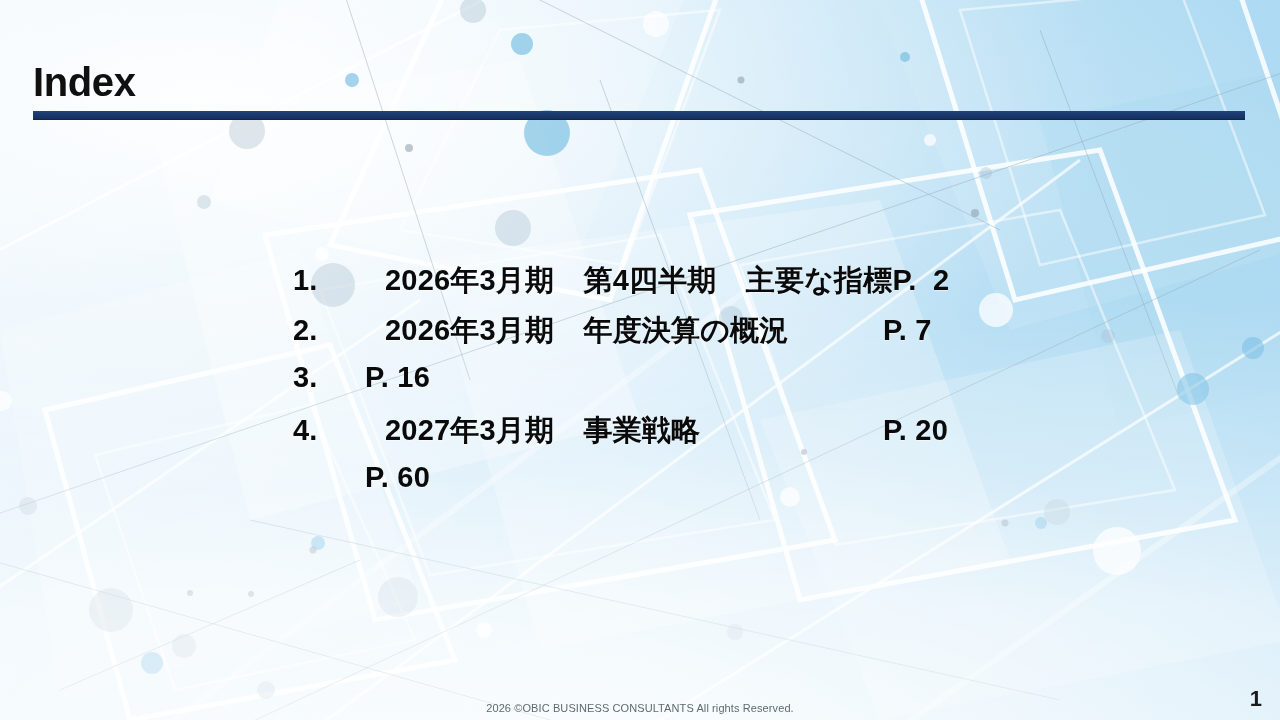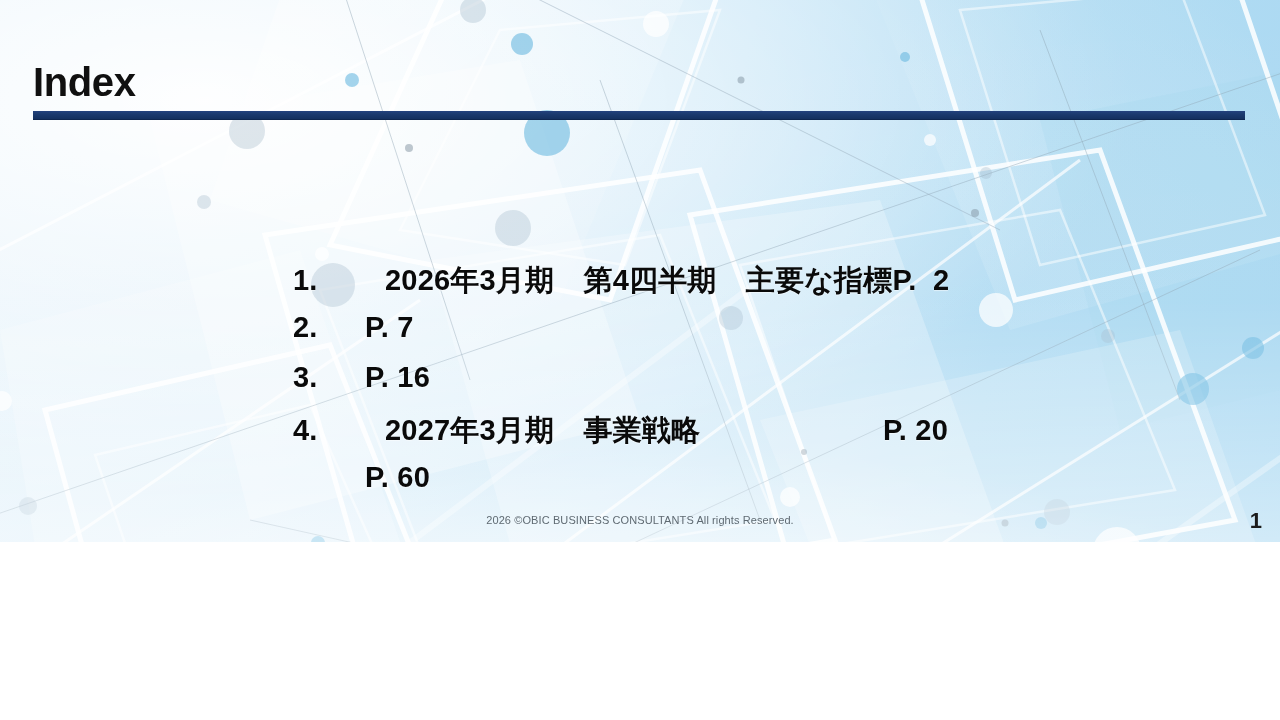--- a/index.html
+++ b/index.html
@@ -8,21 +8,21 @@
   html, body {
     width: 1280px;
     height: 720px;
     overflow: hidden;
     font-family: "Liberation Sans", "DejaVu Sans", sans-serif;
   }
 
   #slide {
     position: relative;
     width: 1280px;
-    height: 542px;
+    height: 720px;
     overflow: hidden;
     background: #e9f4fb;
   }
 
   
   .bg-layer {
     position: absolute;
     inset: 0;
     width: 1280px;
     height: 720px;
@@ -104,21 +104,21 @@
     flex: 0 0 110px;
     text-align: left;
     white-space: pre;
   }
 
   
   #footer-copy {
     position: absolute;
     left: 0;
     right: 0;
-    bottom: 16px;
+    bottom: 6px;
     text-align: center;
     font-size: 11px;
     color: #5f6a72;
     letter-spacing: 0.1px;
   }
   #page-number {
     position: absolute;
     right: 18px;
     bottom: 8px;
     font-size: 22px;
@@ -263,20 +263,21 @@
   <div id="index-list">
 
     <div class="index-row">
       <span class="row-num">1.</span>
       <span class="row-label">2026年3月期　第4四半期　主要な指標</span>
       <span class="row-page">P.  2</span>
     </div>
 
     <div class="index-row">
       <span class="row-num">2.</span>
+      <span class="row-label">2026年3月期　年度決算の概況</span>
       <span class="row-page">P. 7</span>
     </div>
 
     <div class="index-row">
       <span class="row-num">3.</span>
       <span class="row-page">P. 16</span>
     </div>
 
     <div class="index-row">
       <span class="row-num">4.</span>

